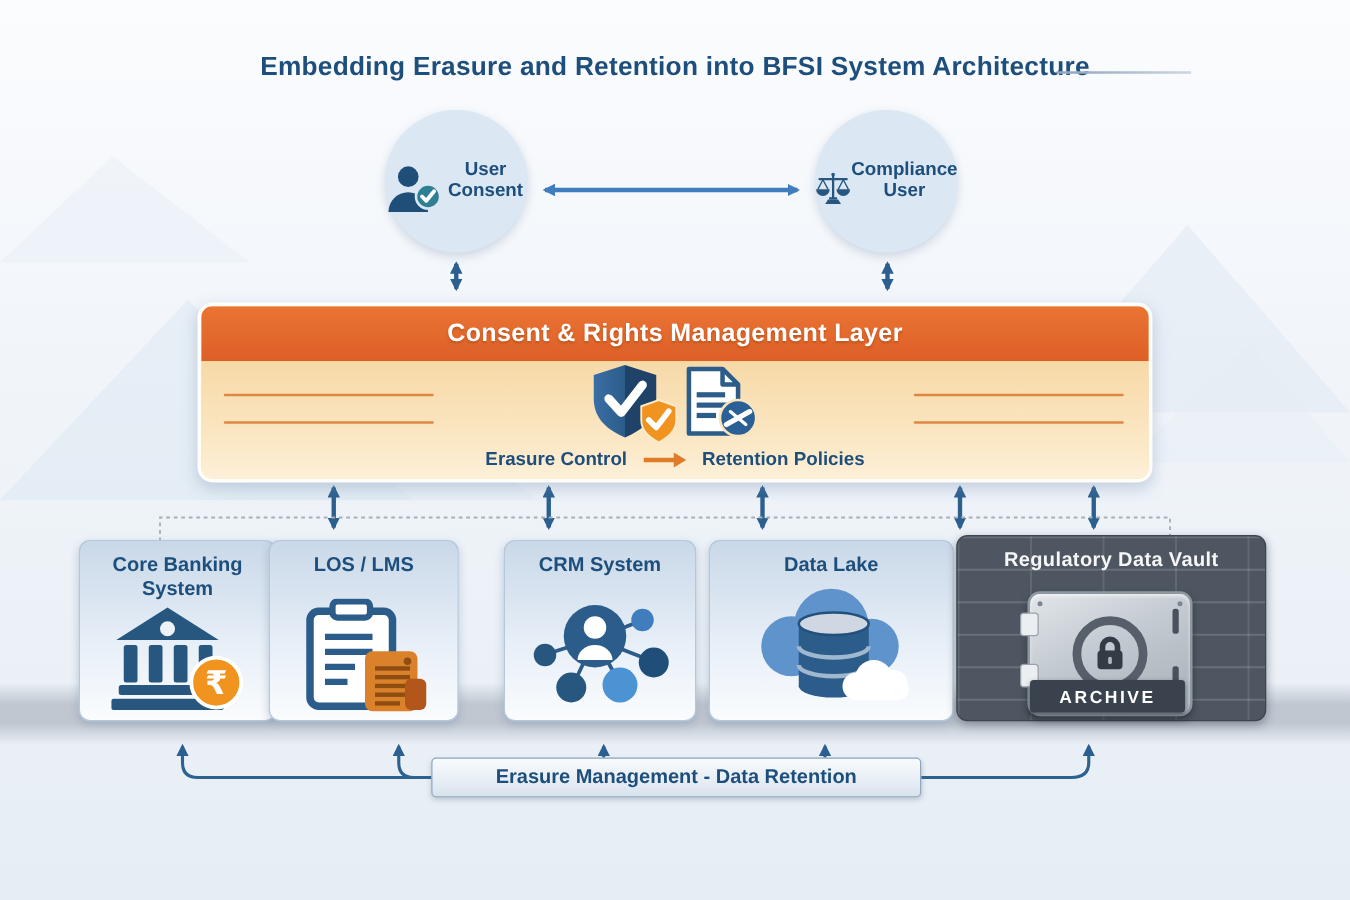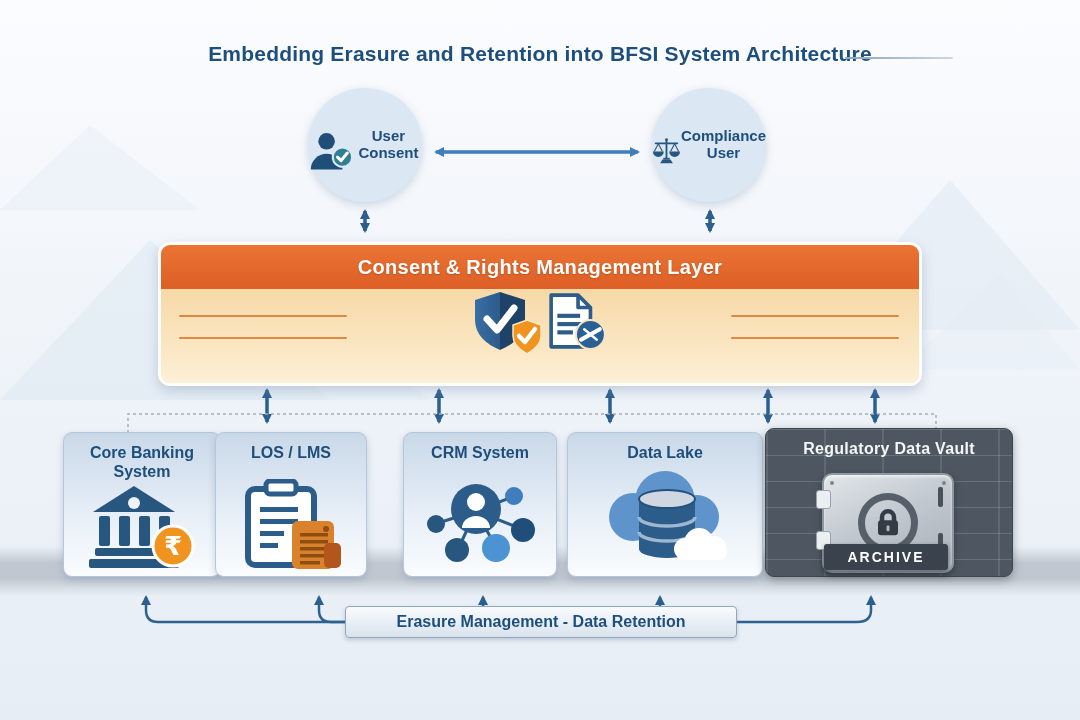--- a/index.html
+++ b/index.html
@@ -238,20 +238,28 @@
           <path d="M30,4 L30,16 L42,16" fill="none" stroke="#2b5c8a" stroke-width="3.5" stroke-linejoin="round"></path>
           <rect x="10" y="22" width="22" height="4" fill="#2b5c8a"></rect>
           <rect x="10" y="30" width="24" height="4" fill="#2b5c8a"></rect>
           <rect x="10" y="38" width="15" height="4" fill="#2b5c8a"></rect>
           <circle cx="42" cy="42" r="14" fill="#2a6096" stroke="#f9e4bd" stroke-width="2"></circle>
           <path d="M33,47 L51,37" stroke="#fff" stroke-width="4" stroke-linecap="round"></path>
           <path d="M36,37 L48,47" stroke="#fff" stroke-width="2.5" stroke-linecap="round"></path>
         </svg>
       </div>
 
+      <div class="layer-flow">
+        <span>Erasure Control</span>
+        <svg width="36" height="14" viewBox="0 0 36 14">
+          <line x1="1" y1="7" x2="26" y2="7" stroke="#e07b2a" stroke-width="3.5"></line>
+          <path d="M25,1 L35,7 L25,13 Z" fill="#e07b2a"></path>
+        </svg>
+        <span>Retention Policies</span>
+      </div>
     </div>
   </div>
 
   <div class="sys-box box-core">
     <div class="sys-label">Core Banking System</div>
     <div class="sys-icon">
       <svg width="106" height="86" viewBox="0 0 106 86">
         <path d="M45,2 L4,28 L86,28 Z" fill="#27567f"></path>
         <circle cx="45" cy="19" r="6" fill="#eef3f8"></circle>
         <rect x="10" y="32" width="11" height="30" rx="2" fill="#27567f"></rect>

